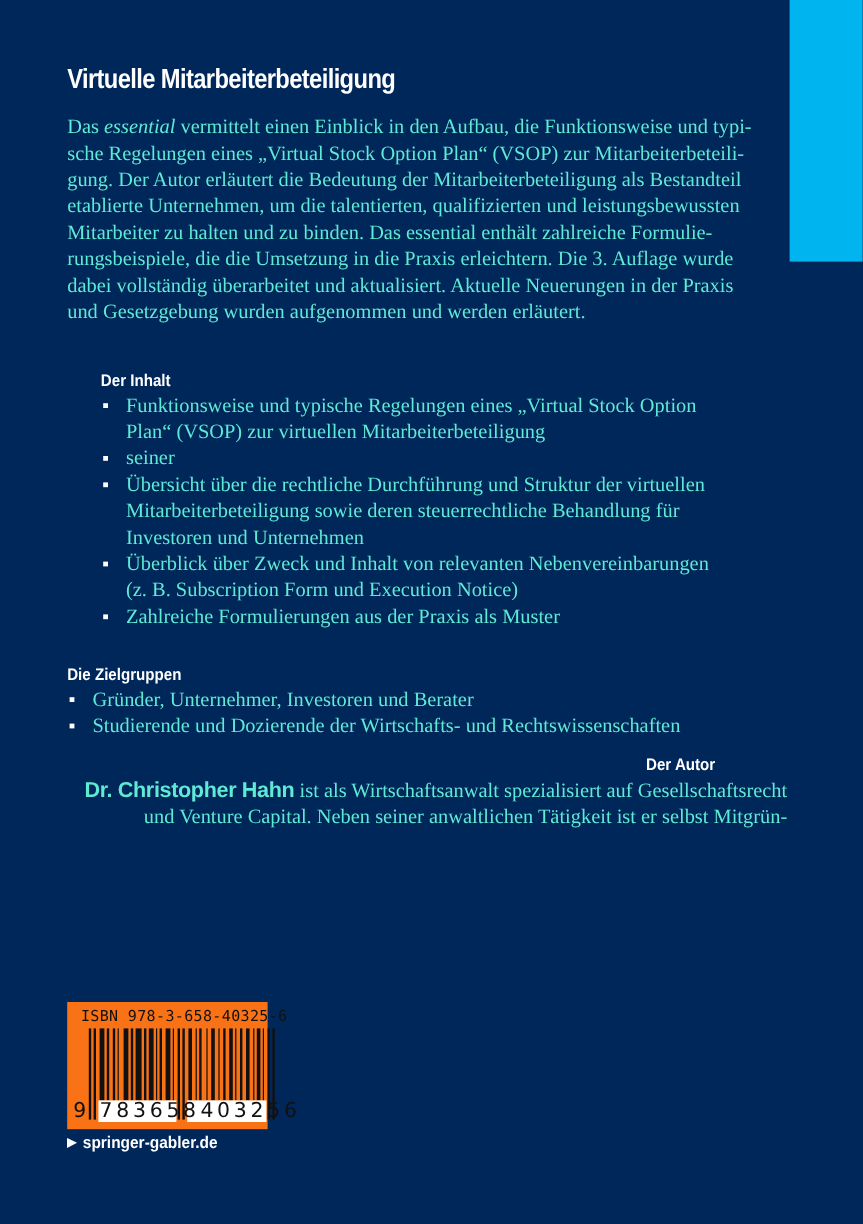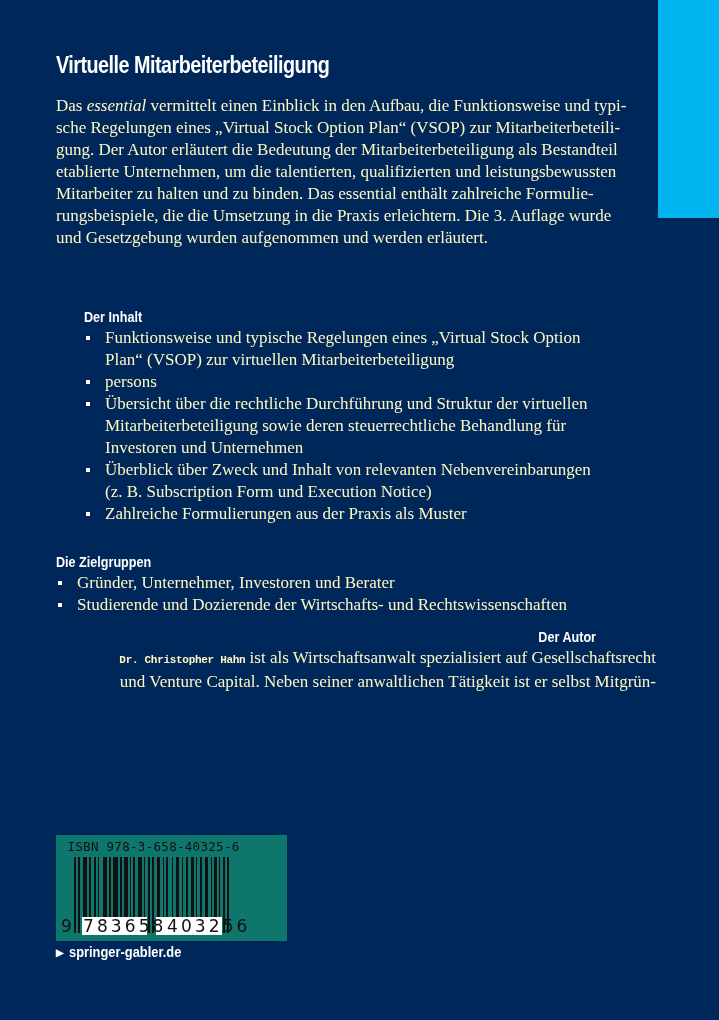--- a/index.html
+++ b/index.html
@@ -32,21 +32,21 @@
       font-size: 23px;
       letter-spacing: -0.6px;
       transform: scaleX(0.86);
       transform-origin: left top;
       white-space: nowrap;
     }
     .body-text {
       font-family: "Liberation Serif", serif;
       font-size: 17px;
       line-height: 22px;
-      color: #fef9c3;
+      color: #5eead4;
     }
     .intro {
       position: absolute;
       left: 56px;
       top: 95px;
       width: 600px;
       margin: 0;
     }
     .intro .line { display: block; white-space: nowrap; }
     .section {
@@ -76,34 +76,34 @@
     ul.bullets li .bullet {
       position: absolute;
       left: 2px;
       top: 9px;
       width: 4px;
       height: 4px;
       background: #ffffff;
     }
     ul.bullets li .line { display: block; white-space: nowrap; }
     .author-name {
-      font-family: Liberation Mono, monospace;
-      font-weight: bold;
-      font-size: 11px;
+      font-family: Liberation Sans, sans-serif;
+      font-weight: bold;
+      font-size: 18px;
       letter-spacing: -0.3px;
     }
     .author-text .line { display: block; white-space: nowrap; }
 
     .barcode-box {
       position: absolute;
       left: 56px;
       top: 835px;
-      width: 231px;
+      width: 167px;
       height: 106px;
-      background: #0f766e;
+      background: #f97316;
       color: #111111;
     }
     .isbn-label {
       position: absolute;
       left: 0;
       top: 4px;
       width: 195px;
       text-align: center;
       font-family: "DejaVu Sans Mono", monospace;
       font-size: 12.5px;
@@ -153,34 +153,35 @@
 
 <h1 class="title">Virtuelle Mitarbeiterbeteiligung</h1>
 
 <p class="intro body-text">
   <span class="line"><span>Das </span><em>essential</em><span> vermittelt einen Einblick in den Aufbau, die Funktionsweise und typi-</span></span>
   <span class="line">sche Regelungen eines „Virtual Stock Option Plan“ (VSOP) zur Mitarbeiterbeteili-</span>
   <span class="line">gung. Der Autor erläutert die Bedeutung der Mitarbeiterbeteiligung als Bestandteil</span>
   <span class="line">etablierte Unternehmen, um die talentierten, qualifizierten und leistungsbewussten</span>
   <span class="line">Mitarbeiter zu halten und zu binden. Das essential enthält zahlreiche Formulie-</span>
   <span class="line">rungsbeispiele, die die Umsetzung in die Praxis erleichtern. Die 3. Auflage wurde</span>
+  <span class="line">dabei vollständig überarbeitet und aktualisiert. Aktuelle Neuerungen in der Praxis</span>
   <span class="line">und Gesetzgebung wurden aufgenommen und werden erläutert.</span>
 </p>
 
 <section class="section" style="top:307px;margin-left:28px;">
   <h2 class="section-heading">Der Inhalt</h2>
   <ul class="bullets body-text">
     <li>
       <span class="bullet"></span>
       <span class="line">Funktionsweise und typische Regelungen eines „Virtual Stock Option</span>
       <span class="line">Plan“ (VSOP) zur virtuellen Mitarbeiterbeteiligung</span>
     </li>
     <li>
       <span class="bullet"></span>
-      <span class="line">persons</span>
+      <span class="line">seiner</span>
     </li>
     <li>
       <span class="bullet"></span>
       <span class="line">Übersicht über die rechtliche Durchführung und Struktur der virtuellen</span>
       <span class="line">Mitarbeiterbeteiligung sowie deren steuerrechtliche Behandlung für</span>
       <span class="line">Investoren und Unternehmen</span>
     </li>
     <li>
       <span class="bullet"></span>
       <span class="line">Überblick über Zweck und Inhalt von relevanten Nebenvereinbarungen</span>

